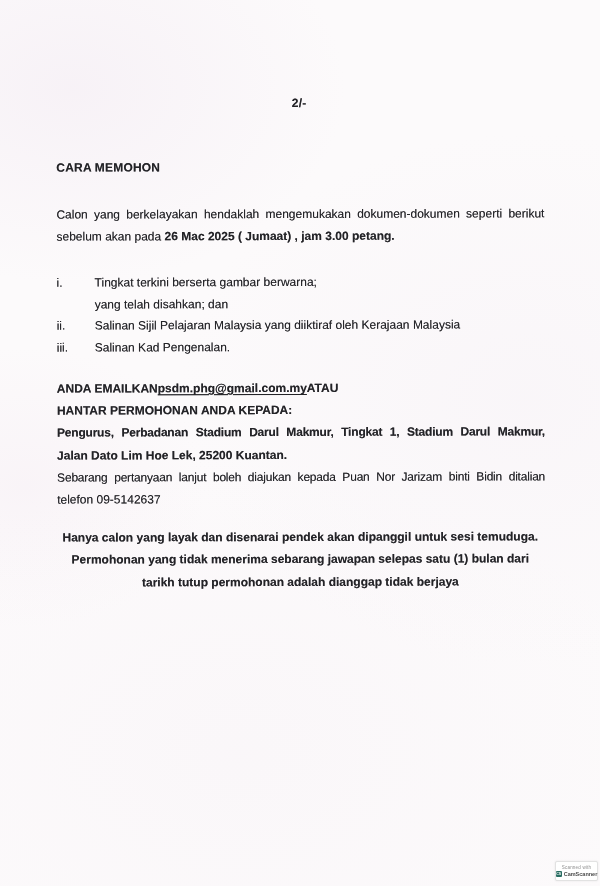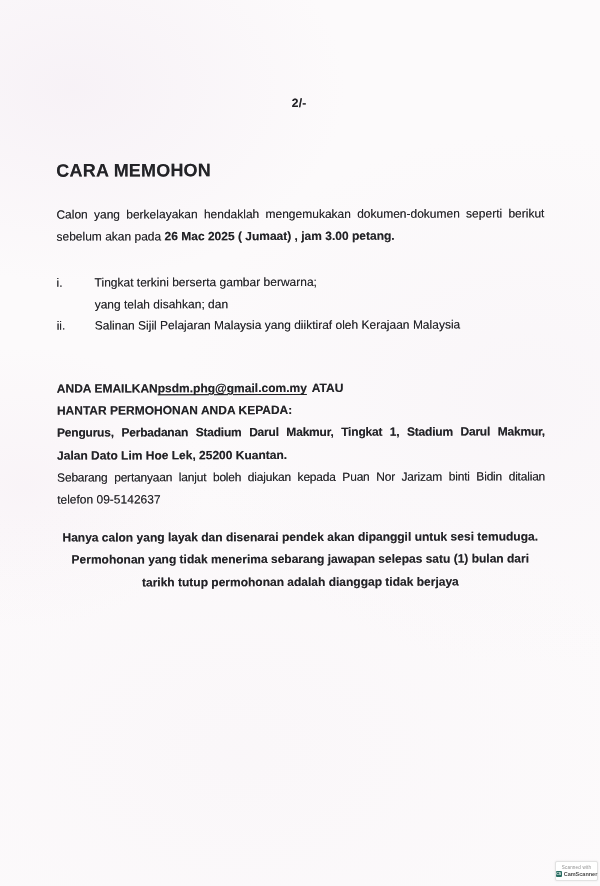--- a/index.html
+++ b/index.html
@@ -39,21 +39,21 @@
 
   .pagenum {
     top: 96px; left: 0; right: 0;
     text-align: center;
     font-size: 12px;
     font-weight: bold;
     letter-spacing: .2px;
   }
   .heading {
     top: 160px; left: 57px;
-    font-size: 18px;
+    font-size: 12px;
     font-weight: bold;
     letter-spacing: .2px;
   }
   .intro {
     top: 203px; left: 57px; width: 488px;
     font-size: 12px;
     line-height: 22px;
   }
   .line.fill {
     text-align: justify;
@@ -71,21 +71,21 @@
   .submission {
     top: 377px; left: 57px; width: 488px;
     font-size: 12px;
     line-height: 22.2px;
   }
   .email-link {
     font-weight: bold;
     text-decoration: underline;
     text-underline-offset: 2px;
   }
-  .email-suffix { margin-left: 5px; }
+  .email-suffix { }
   .tight { letter-spacing: -0.2px; }
 
   .notice {
     top: 526px; left: 30px; width: 540px;
     text-align: center;
     font-size: 12px;
     font-weight: bold;
     line-height: 22.3px;
   }
 
@@ -154,20 +154,24 @@
         <span class="req-txt">Tingkat terkini berserta gambar berwarna;</span>
       </div>
       <div class="req-row">
         <span class="req-num"></span>
         <span class="req-txt">yang telah disahkan; dan</span>
       </div>
       <div class="req-row">
         <span class="req-num">ii.</span>
         <span class="req-txt">Salinan Sijil Pelajaran Malaysia yang diiktiraf oleh Kerajaan Malaysia</span>
       </div>
+      <div class="req-row">
+        <span class="req-num">iii.</span>
+        <span class="req-txt">Salinan Kad Pengenalan.</span>
+      </div>
     </div>
 
     <div class="abs submission">
       <div class="line"><span class="b">ANDA EMAILKAN</span><span class="email-link">psdm.phg@gmail.com.my</span><span class="b email-suffix">ATAU</span></div>
       <div class="line b">HANTAR PERMOHONAN ANDA KEPADA:</div>
       <div class="line b fill tight">Pengurus, Perbadanan Stadium Darul Makmur, Tingkat 1, Stadium Darul Makmur,</div>
       <div class="line b">Jalan Dato Lim Hoe Lek, 25200 Kuantan.</div>
       <div class="line fill tight">Sebarang pertanyaan lanjut boleh diajukan kepada Puan Nor Jarizam binti Bidin ditalian</div>
       <div class="line">telefon 09-5142637</div>
     </div>

